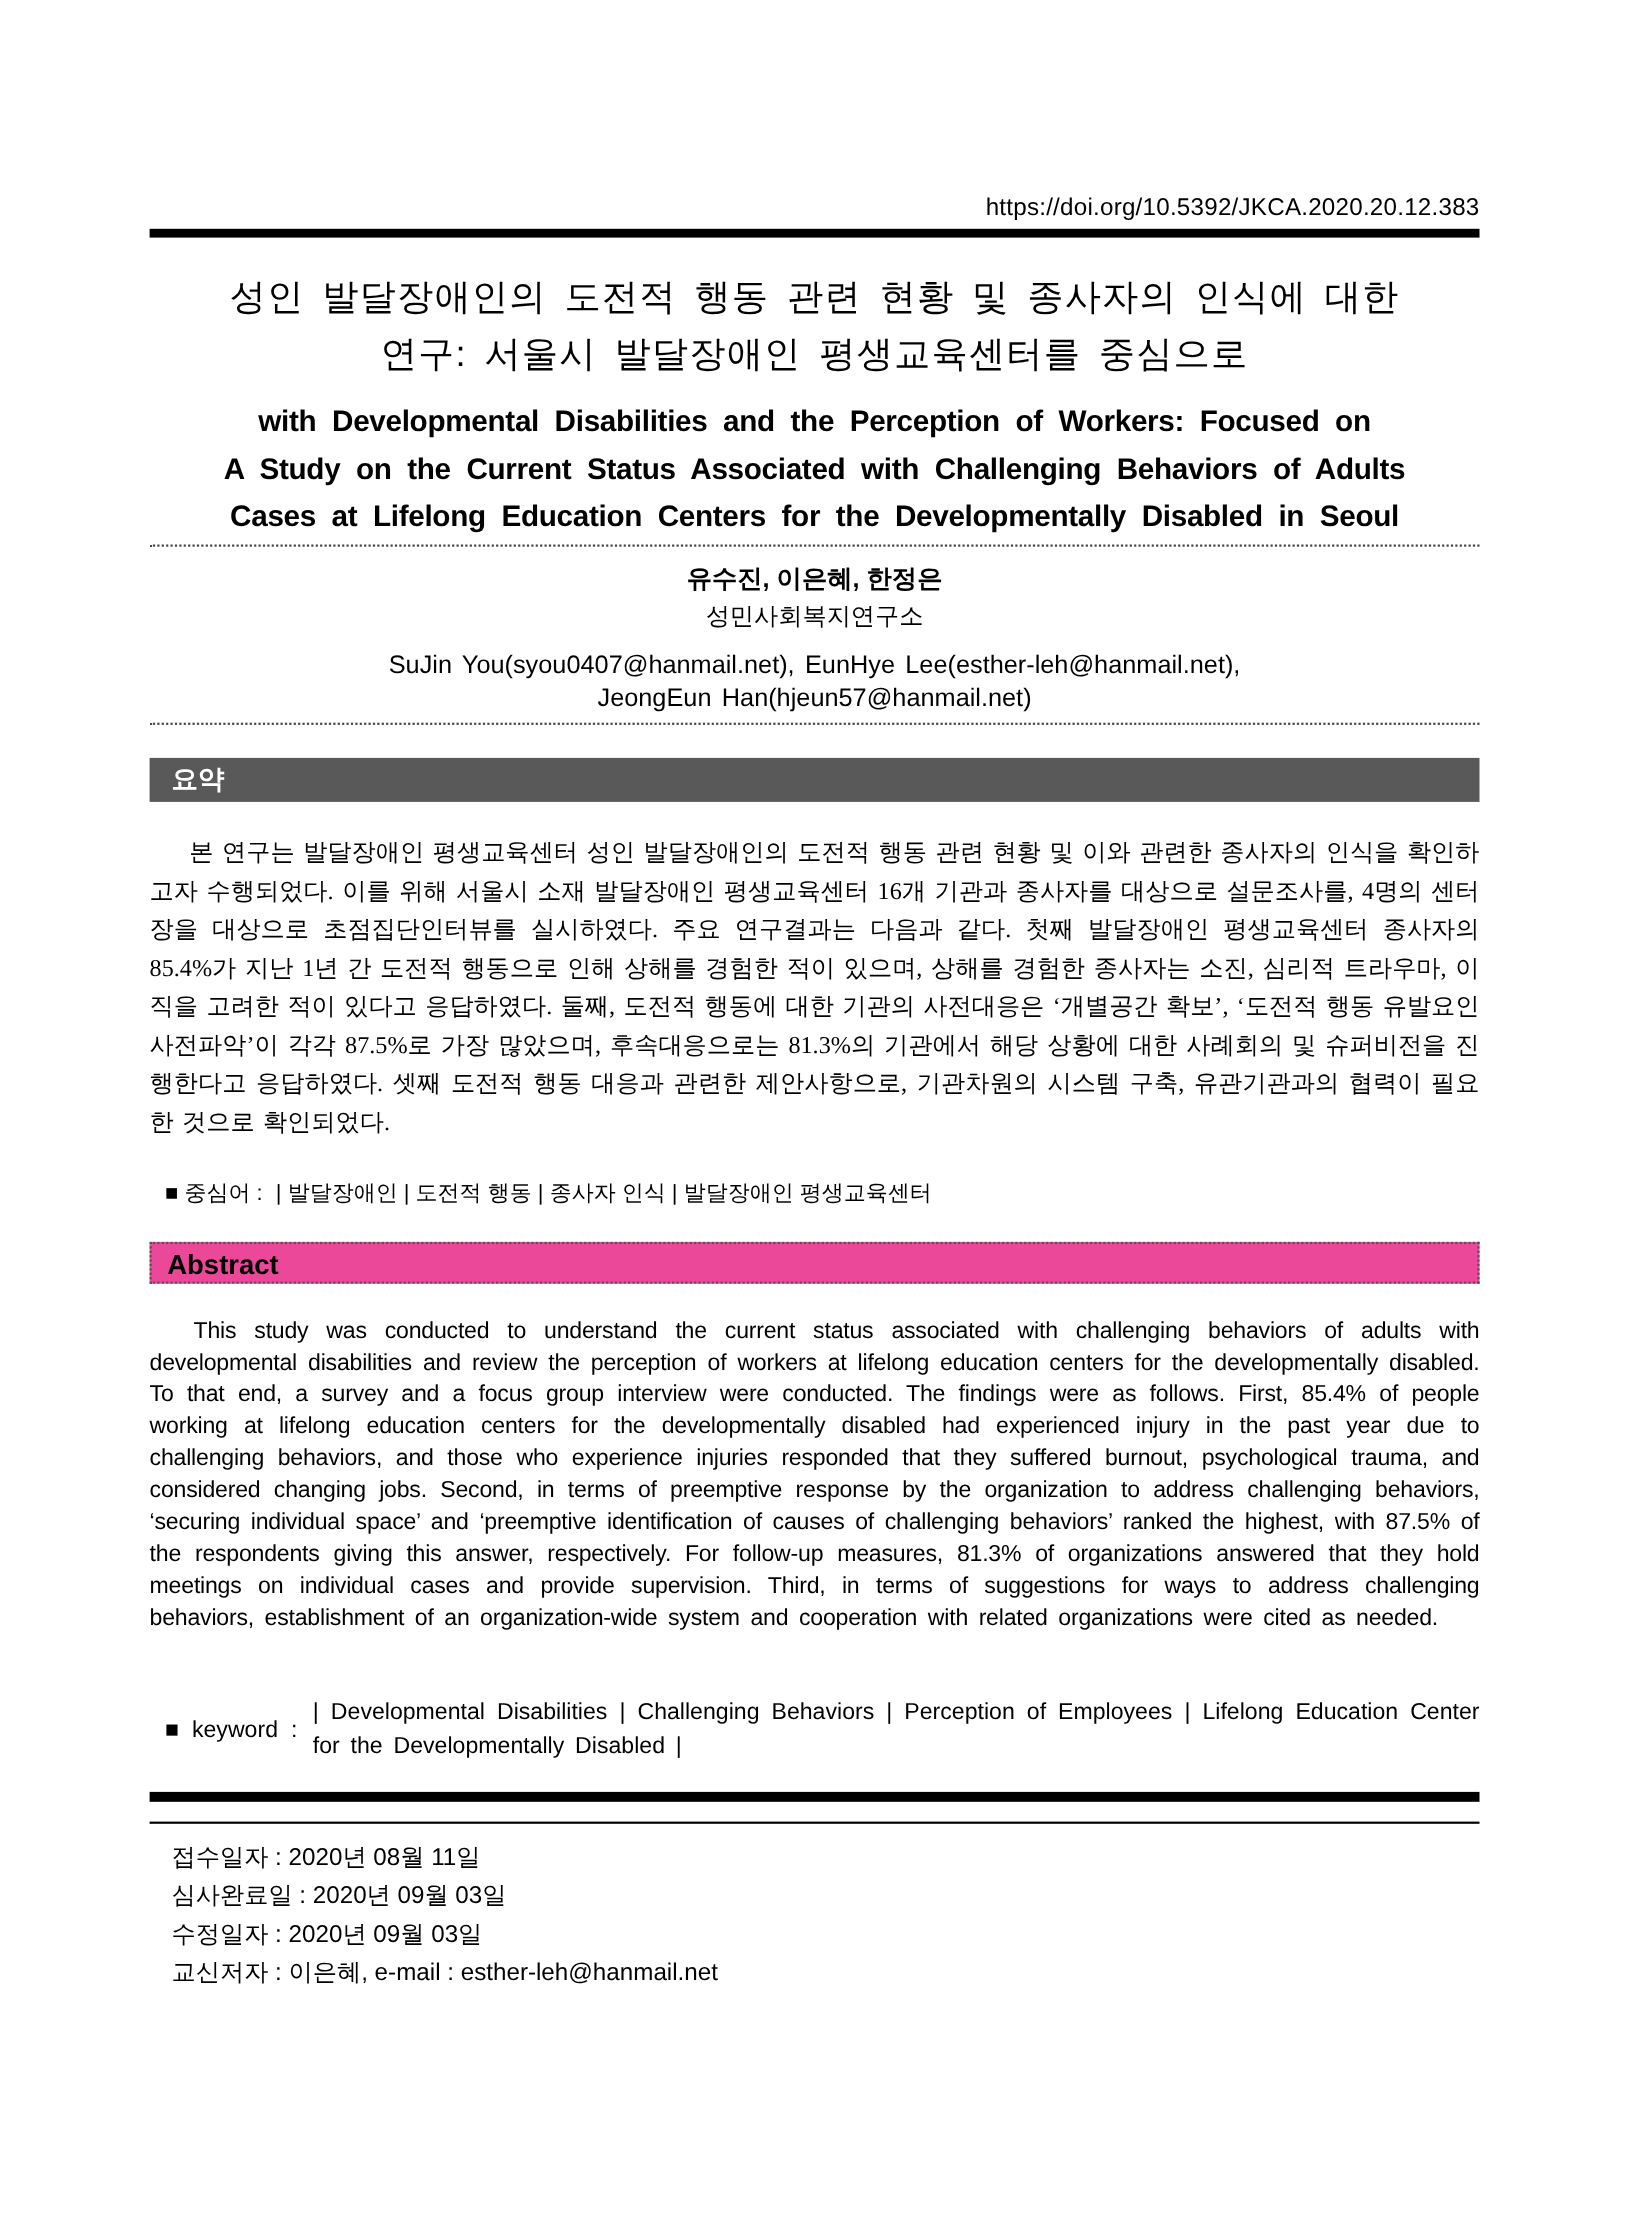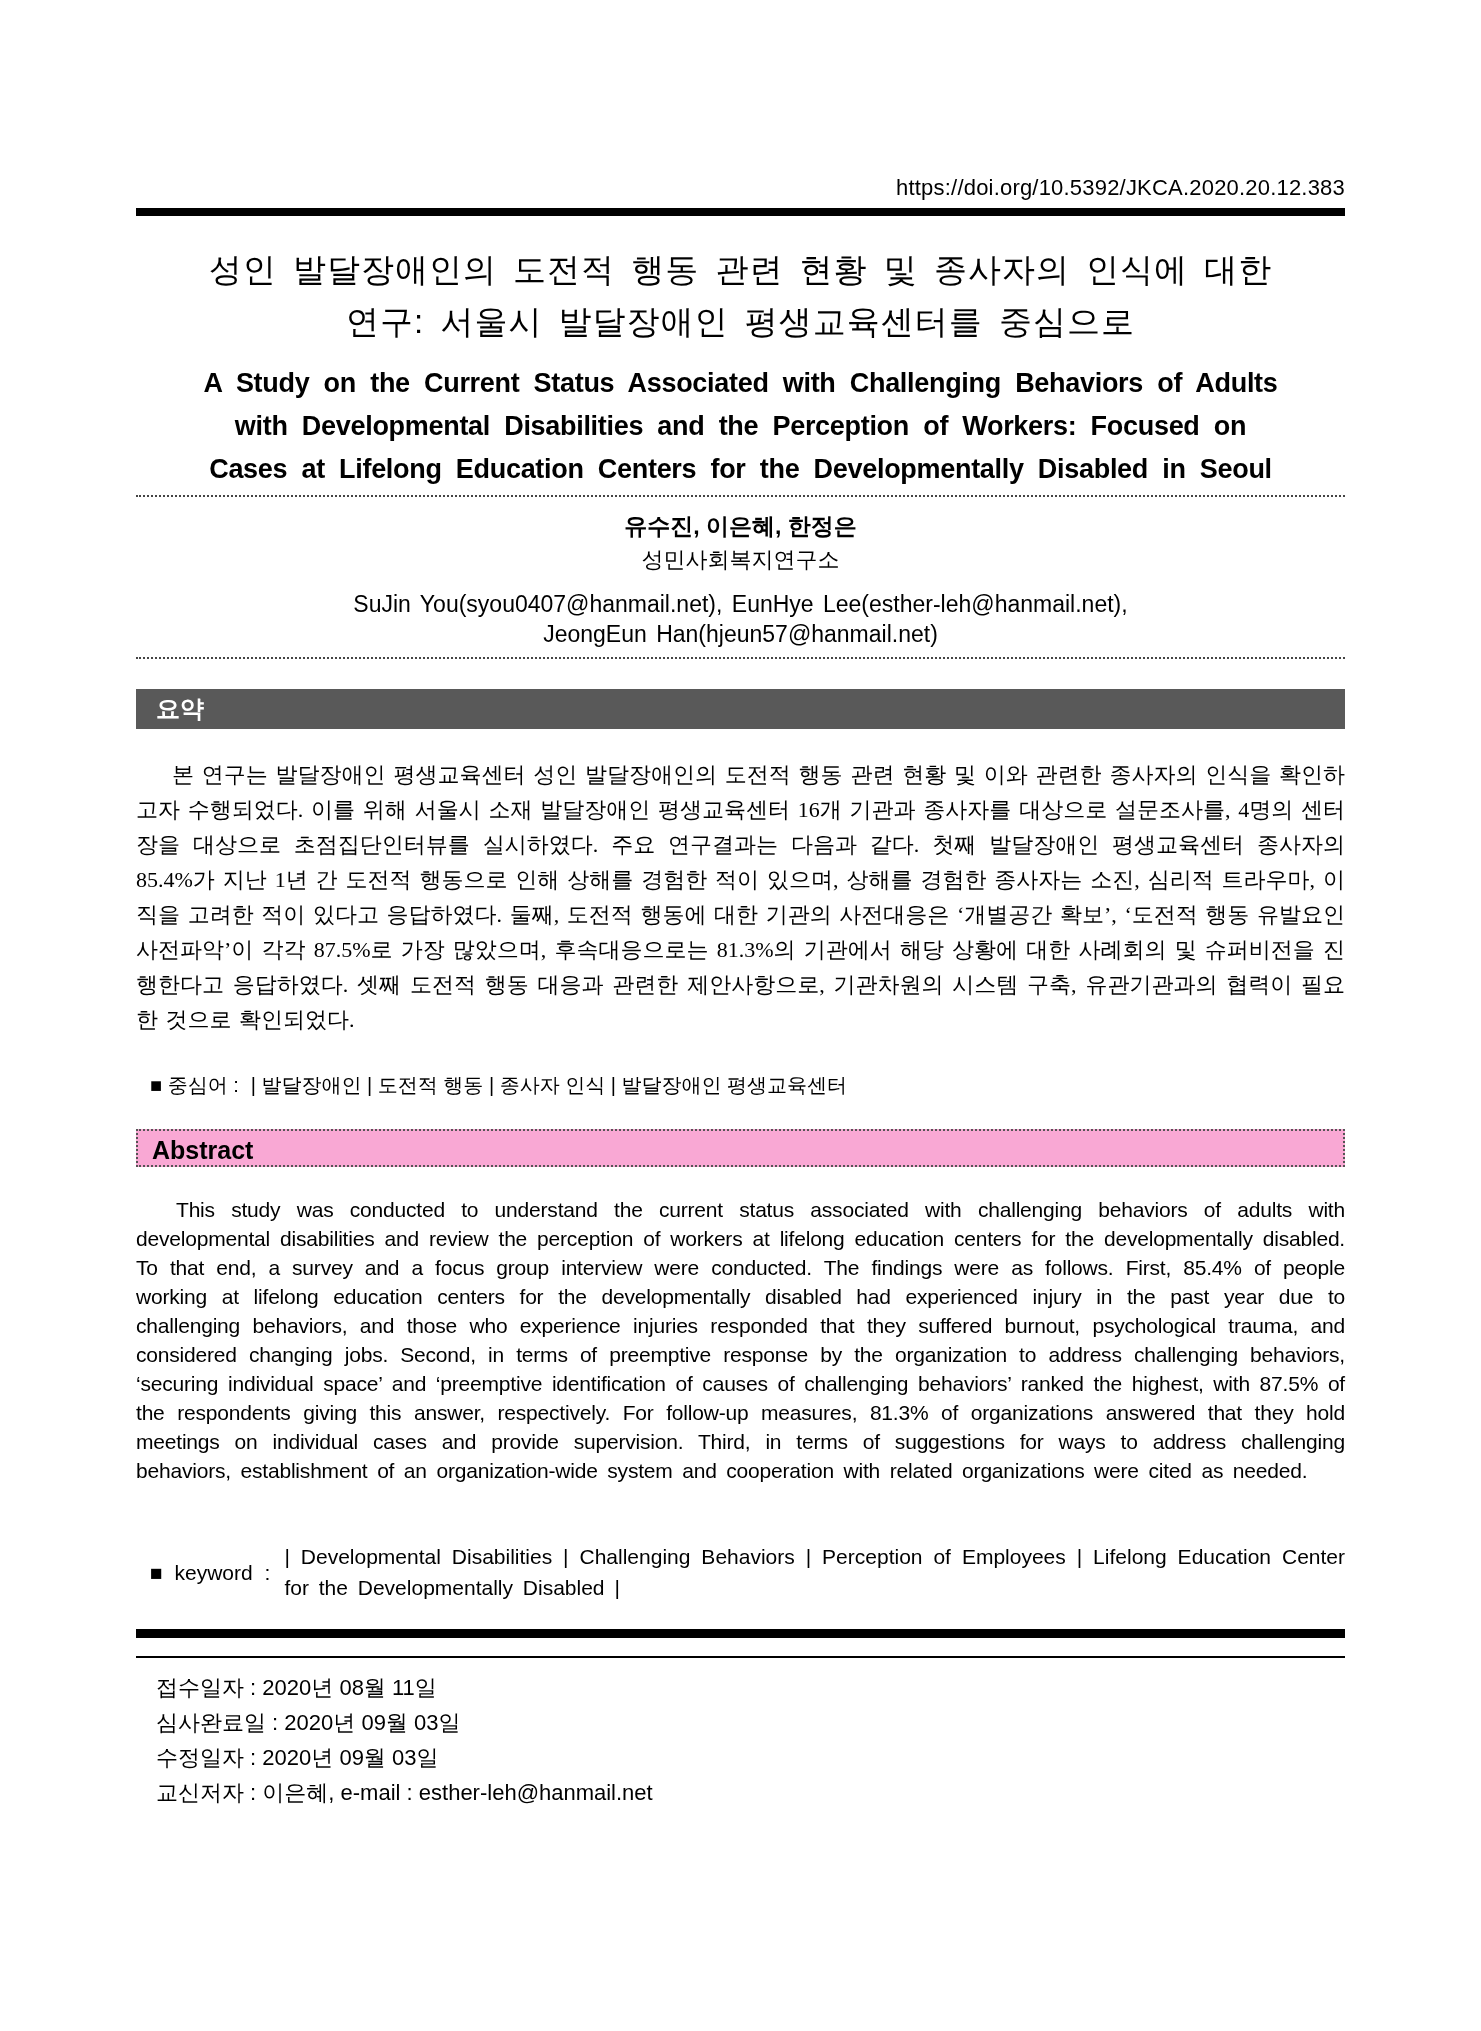--- a/index.html
+++ b/index.html
@@ -104,21 +104,21 @@
   .keywords-ko {
     margin-top: 34px;
     margin-left: 14px;
     font-size: 20px;
     line-height: 28px;
   }
   .keywords-ko .kw-label { white-space: nowrap; margin-right: 12px; }
   .abstract-bar {
     margin-top: 30px;
     height: 38px;
-    background: #f9a8d4;
+    background: #ec4899;
     border: 2px dotted #555555;
     color: #000000;
     font-size: 25px;
     font-weight: bold;
     line-height: 38px;
     padding-left: 14px;
     box-sizing: border-box;
   }
   .body-en {
     margin: 28px 0 0 0;
@@ -165,22 +165,22 @@
     <div class="doi">https://doi.org/10.5392/JKCA.2020.20.12.383</div>
 
     <div class="rule-thick"></div>
 
     <div class="title-ko">
       <div>성인 발달장애인의 도전적 행동 관련 현황 및 종사자의 인식에 대한</div>
       <div>연구: 서울시 발달장애인 평생교육센터를 중심으로</div>
     </div>
 
     <div class="title-en">
+      <div>with Developmental Disabilities and the Perception of Workers: Focused on</div>
       <div>A Study on the Current Status Associated with Challenging Behaviors of Adults</div>
-      <div>with Developmental Disabilities and the Perception of Workers: Focused on</div>
       <div>Cases at Lifelong Education Centers for the Developmentally Disabled in Seoul</div>
     </div>
 
     <div class="dotted"></div>
 
     <div class="authors-ko">유수진, 이은혜, 한정은</div>
     <div class="affiliation">성민사회복지연구소</div>
 
     <div class="emails">
       <div>SuJin You(syou0407@hanmail.net), EunHye Lee(esther-leh@hanmail.net),</div>

